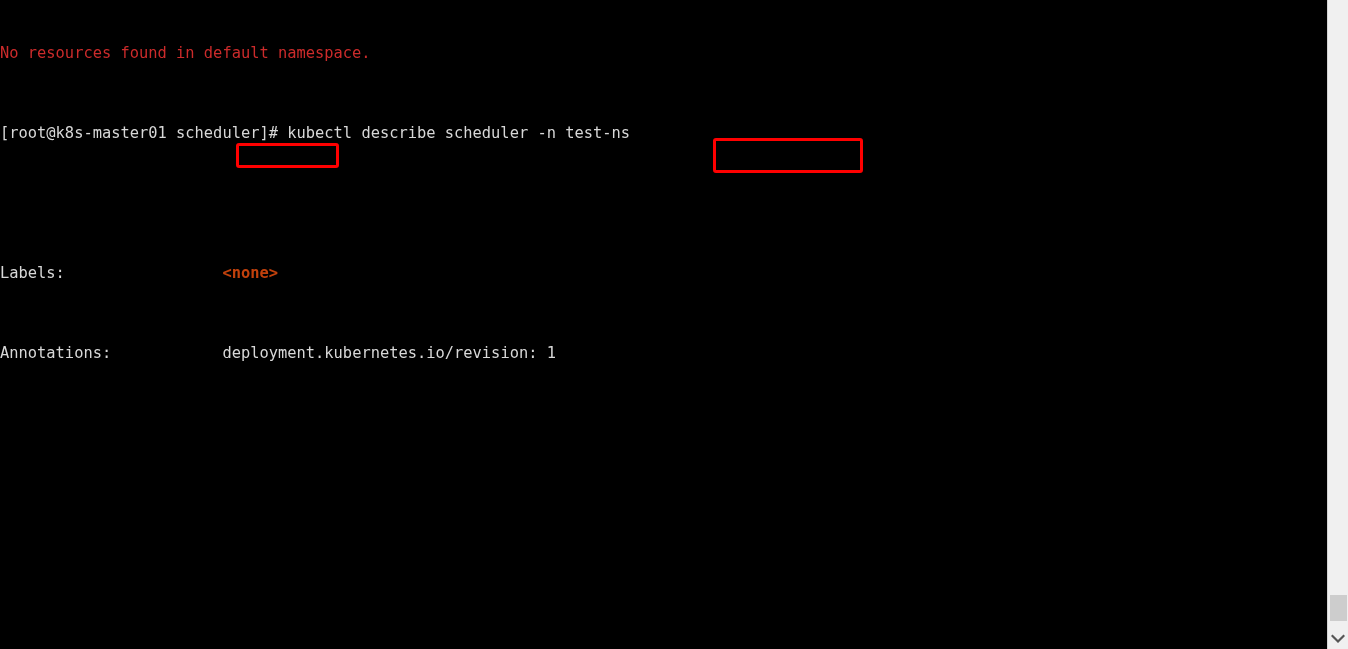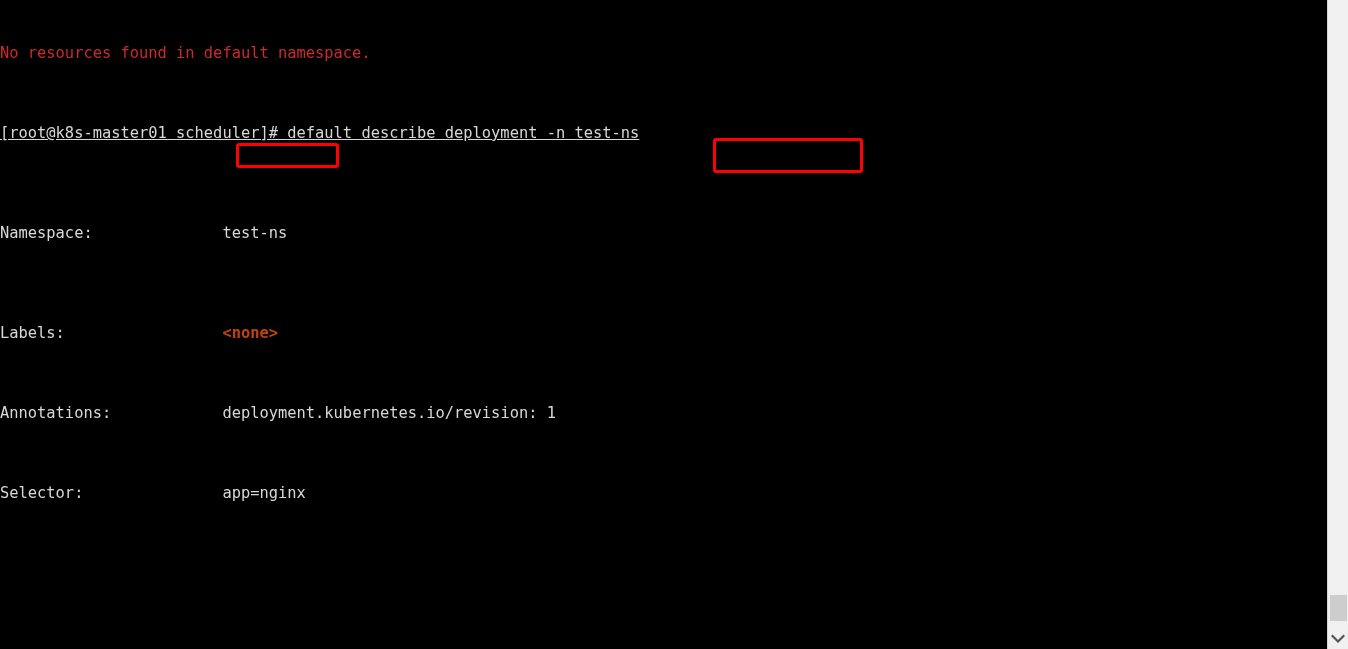--- a/index.html
+++ b/index.html
@@ -41,21 +41,21 @@
     line-height: 20px;
     letter-spacing: 0px;
     color: #d8d8d8;
     white-space: pre;
     -webkit-font-smoothing: none;
   }
   .line {
     height: 20px;
     white-space: pre;
   }
-  .c-white   { color: #d8d8d8; text-decoration: underline; }
+  .c-white   { color: #d8d8d8; }
   .c-magenta { color: #c2410c; font-weight: bold; }
   .c-red     { color: #cc2b2b; }
 
   
   .annot {
     position: absolute;
     border: 3px solid #ff0000;
     border-radius: 3px;
     box-sizing: border-box;
     pointer-events: none;
@@ -101,31 +101,29 @@
 </head>
 <body>
 
 <div class="app-window">
 
   <div class="terminal">
     <div class="term-screen">
 
       <div class="line"><span class="c-red">No resources found in default namespace.</span></div>
 
-      <div class="line"><span class="c-white">[root@k8s-master01 scheduler]# </span><span class="c-white">default describe deployment -n test-ns</span></div>
+      <div class="line"><span class="c-white">[root@k8s-master01 scheduler]# </span><span class="c-white">kubectl describe scheduler -n test-ns</span></div>
 
 
-      <div class="line"><span>Namespace:</span><span>              </span><span>test-ns</span></div>
 
 
       <div class="line"><span>Labels:</span><span>                 </span><span class="c-magenta">&lt;none&gt;</span></div>
 
       <div class="line"><span>Annotations:</span><span>            </span><span>deployment.kubernetes.io/revision: 1</span></div>
 
-      <div class="line"><span>Selector:</span><span>               </span><span>app=nginx</span></div>
 
       
 
       
 
       
 
       
 
       

